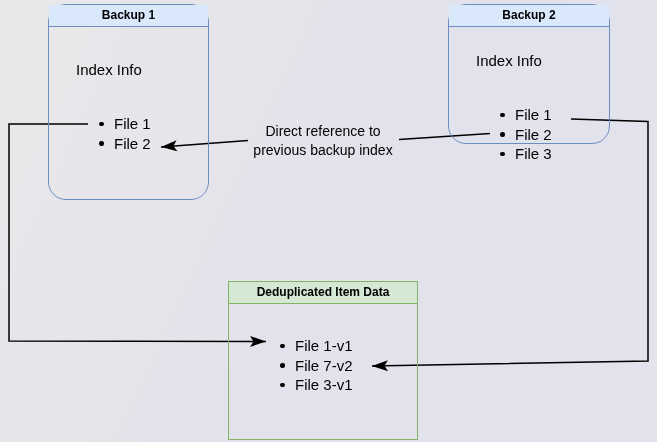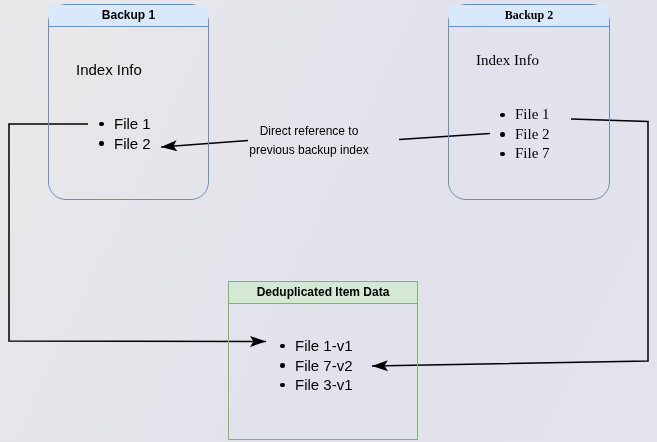--- a/index.html
+++ b/index.html
@@ -66,24 +66,24 @@
     background: #000;
   }
   
   .b1-subtitle { left: 27px; top: 56px; }
   .b1-list     { left: 49px; top: 109px; }
   .b2-subtitle { left: 27px; top: 47px; }
   .b2-list     { left: 50px; top: 100px; }
   .dd-list     { left: 50px; top: 54px; }
   .annotation {
     position: absolute;
-    left: 220px; top: 122px;
+    left: 234px; top: 122px;
     width: 178px;
     text-align: center;
-    font-size: 12px;
+    font-size: 14px;
     line-height: 19px;
     white-space: nowrap;
   }
 </style>
 </head>
 <body>
 
 <div class="stage">
 
   <svg class="arrow-layer" width="657" height="442" viewBox="0 0 657 442" xmlns="http://www.w3.org/2000/svg">
@@ -102,29 +102,29 @@
     <div class="box-header">
       <span>Backup 1</span>
     </div>
     <div class="subtitle b1-subtitle">Index Info</div>
     <ul class="file-list b1-list">
       <li>File 1</li>
       <li>File 2</li>
     </ul>
   </div>
 
-  <div class="box blue" style="left:448px; top:4px; width:162px; height:196px;font-family:Liberation Serif, serif;">
+  <div class="box blue" style="left:448px; top:4px; width:162px; height:140px;">
     <div class="box-header">
       <span>Backup 2</span>
     </div>
     <div class="subtitle b2-subtitle">Index Info</div>
     <ul class="file-list b2-list">
       <li>File 1</li>
       <li>File 2</li>
-      <li>File 7</li>
+      <li>File 3</li>
     </ul>
   </div>
 
   <div class="box green" style="left:228px; top:281px; width:190px; height:159px;">
     <div class="box-header">
       <span>Deduplicated Item Data</span>
     </div>
     <ul class="file-list dd-list">
       <li>File 1-v1</li>
       <li>File 7-v2</li>

